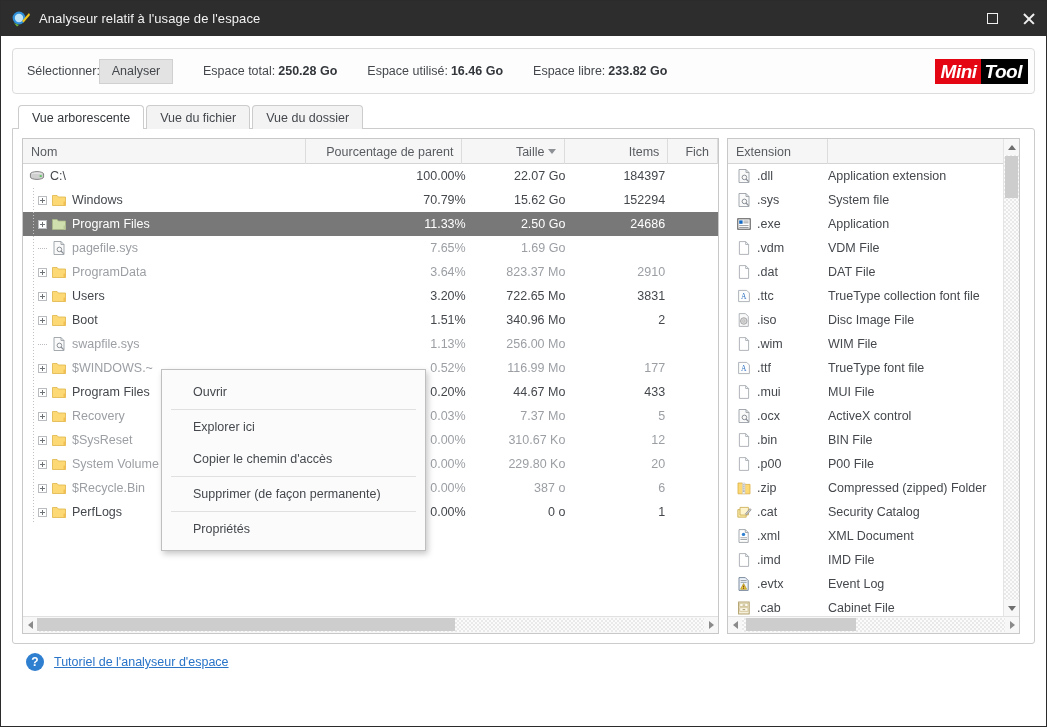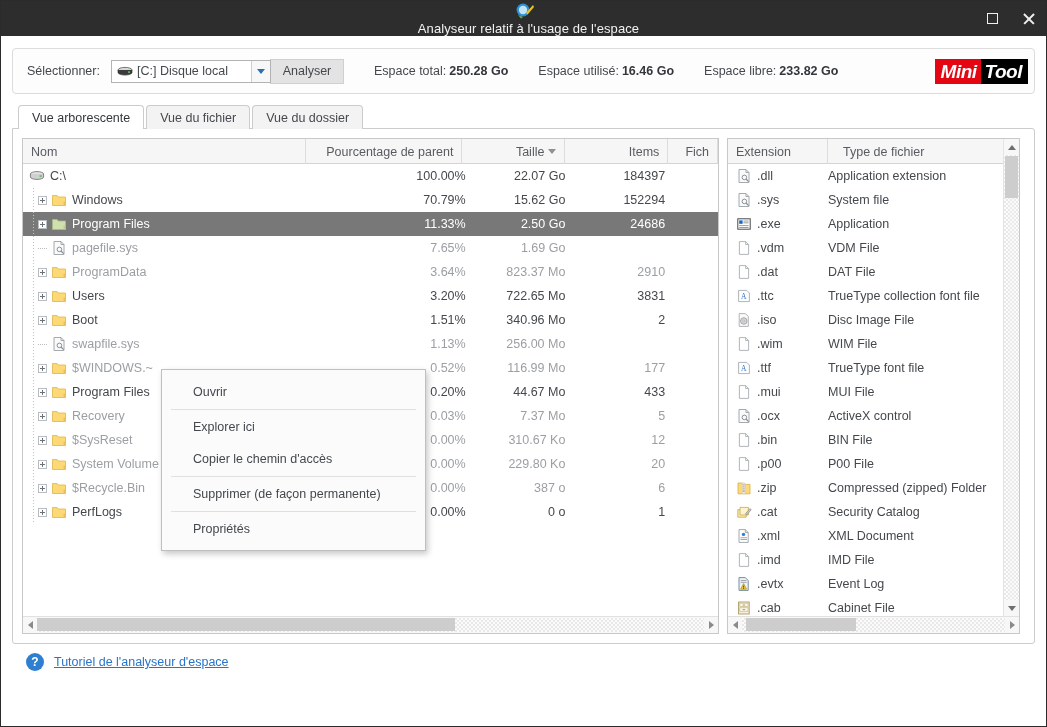--- a/index.html
+++ b/index.html
@@ -18,21 +18,20 @@
     width:1047px; height:727px;
     border:1px solid #2b2b2b;
     background:#ffffff;
   }
 
   
   .titlebar {
     height:35px; background:#2d2d2d; color:#f0f0f0;
     display:flex; align-items:center; padding:0 0 0 10px;
     position:relative;
-    flex-direction:column;
   }
   .app-icon { width:20px; height:20px; position:relative; flex:none; margin-right:8px; }
   .title-text { font-size:13px; color:#f2f2f2; letter-spacing:0.1px; }
   .win-btns { position:absolute; right:0; top:0; height:35px; display:flex; }
   .win-btn { width:36px; height:35px; display:flex; align-items:center; justify-content:center; color:#efefef; }
   .sq { width:11px; height:11px; border:1.6px solid #efefef; }
   .xmark { position:relative; width:13px; height:13px; }
   .xmark:before, .xmark:after {
     content:""; position:absolute; left:0; top:6px; width:14px; height:1.7px; background:#efefef;
   }
@@ -200,33 +199,20 @@
           <span class="xmark"></span>
         </div>
     </div>
   </div>
 
   <div class="body-area">
 
     <div class="toolbar">
       <span class="lbl">Sélectionner:</span>
 
-      <div class="combo">
-        <span class="drive-ic">
-          <svg width="16" height="12" viewBox="0 0 16 12">
-            <ellipse cx="8" cy="5" rx="7" ry="2.6" fill="#d9d9d9" stroke="#555" stroke-width="0.8"></ellipse>
-            <path d="M1 5 v2.5 a7 2.6 0 0 0 14 0 V5" fill="#3b3b3b" stroke="#2b2b2b" stroke-width="0.6"></path>
-            <rect x="11" y="6.4" width="2" height="1.4" fill="#63d463"></rect>
-          </svg>
-        </span>
-        <span>[C:] Disque local</span>
-        <span class="arrow-box">
-            <i class="caret-dn"></i>
-          </span>
-      </div>
 
       <div class="btn-analyser">Analyser</div>
 
       <span class="stat">
         <span>Espace total:</span><b>250.28 Go</b>
       </span>
       <span class="stat">
         <span>Espace utilisé:</span><b>16.46 Go</b>
       </span>
       <span class="stat">
@@ -504,21 +490,20 @@
             </div>
           <div class="ar" style="right:0">
               <i class="ar-r"></i>
             </div>
         </div>
       </div>
 
       <div class="pane-right">
         <div class="colhead">
           <div class="ch" style="width:100px">Extension</div>
-          <div class="ch" style="width:177px;border-right:none">Type de fichier</div>
         </div>
         <div id="ext-host">
             <div class="xrow">
               <div class="x-ext">
                 <span class="ico"><svg width="16" height="16" viewBox="0 0 16 16">
                     <path d="M3 1.5h7l3 3v10H3z" fill="#fafafa" stroke="#9aa0a6" stroke-width="0.9"></path>
                     <path d="M10 1.5v3h3" fill="none" stroke="#9aa0a6" stroke-width="0.9"></path>
                     <circle cx="8.4" cy="9.4" r="2.3" fill="none" stroke="#8a9097" stroke-width="1"></circle>
                     <path d="M10 11 l2.6 2.6" stroke="#8a9097" stroke-width="1.3"></path>
                   </svg></span>

